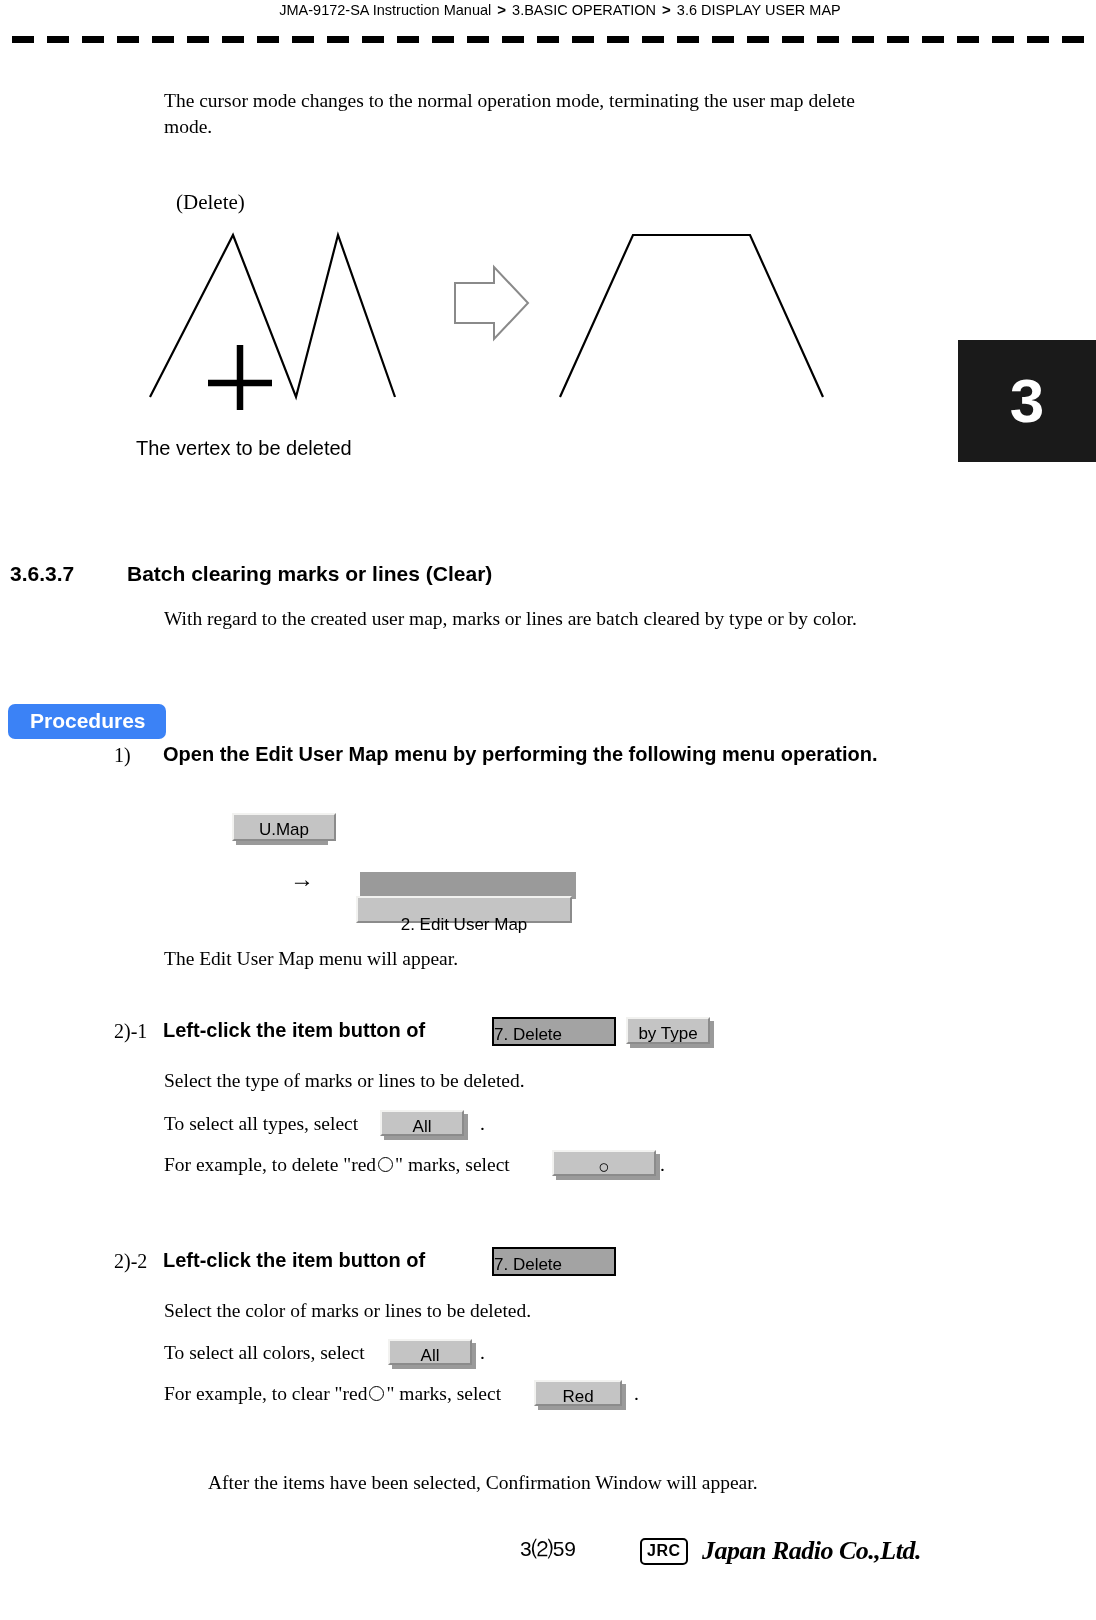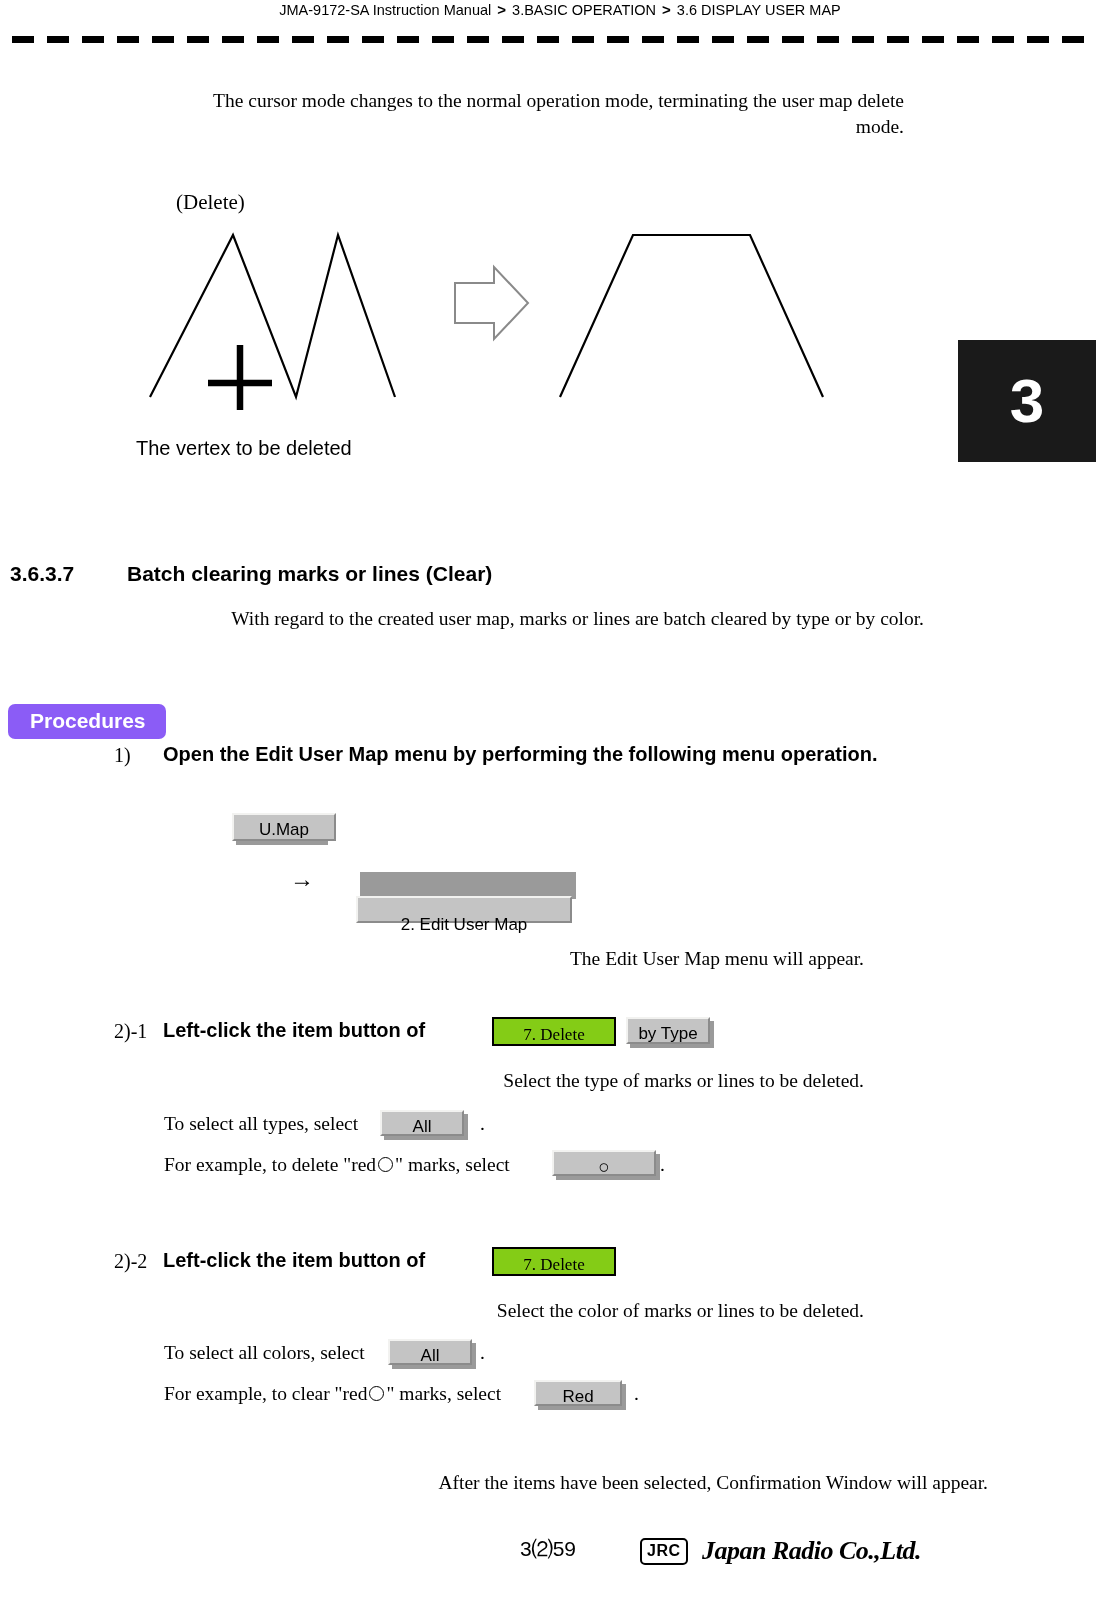--- a/index.html
+++ b/index.html
@@ -73,21 +73,20 @@
     line-height: 1;
   }
 
   
   .body-text {
     position: absolute;
     font-family: "Liberation Serif", serif;
     font-size: 19.5px;
     line-height: 26px;
     color: #000;
-    text-align: right;
   }
 
   
   .example-label {
     position: absolute;
     top: 190px;
     left: 176px;
     font-family: "Liberation Serif", serif;
     font-size: 21px;
   }
@@ -123,21 +122,21 @@
     font-family: "Liberation Sans", sans-serif;
     font-weight: bold;
     font-size: 21px;
   }
 
   
   .procedures-badge {
     position: absolute;
     top: 704px;
     left: 8px;
-    background: #8b5cf6;
+    background: #3b82f6;
     color: #fff;
     border-radius: 7px;
     padding: 6px 20px 7px 22px;
     font-family: "Liberation Sans", sans-serif;
     font-weight: bold;
     font-size: 21px;
     line-height: 22px;
   }
 
   
@@ -175,26 +174,26 @@
   }
   .ui-btn-shadow {
     position: absolute;
     background: #9a9a9a;
   }
 
   .ui-box {
     display: inline-block;
     position: absolute;
     box-sizing: border-box;
-    background: #84cc16;
+    background: #a3a3a3;
     border: 2px solid #000;
-    font-family: Liberation Serif, serif;
+    font-family: Liberation Sans, sans-serif;
     font-size: 17px;
     color: #000;
-    text-align: center;
+    text-align: left;
     line-height: 1;
   }
 
   .arrow-glyph {
     position: absolute;
     font-family: "Liberation Serif", serif;
     font-size: 24px;
   }
 
   .inline-circle {

